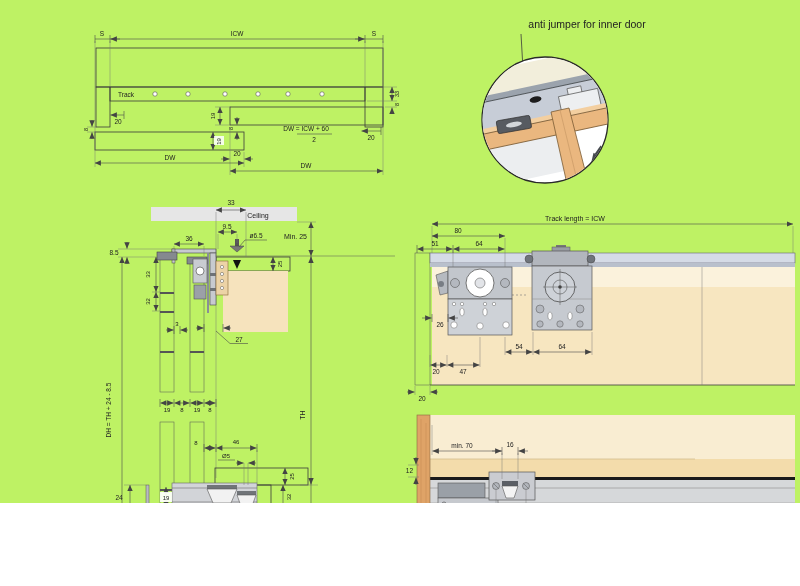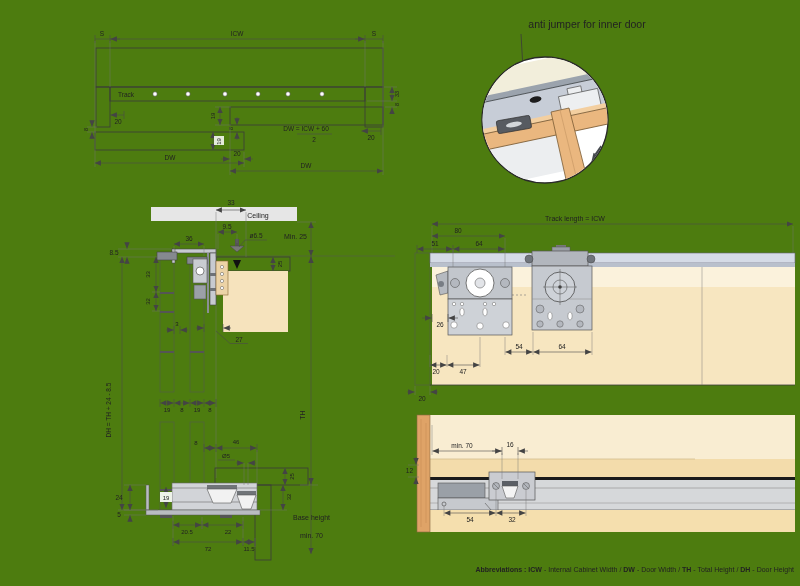--- a/index.html
+++ b/index.html
@@ -1,20 +1,20 @@
 <!DOCTYPE html>
 <html><head>
 <meta charset="utf-8">
 <style>
   :root{
     --panel:#f2d7a5; --panel2:#f6e3bd; --door:#eab77f; --side:#dfa367;
     --track:#d5dbe6; --ceil:#e6e6e6; --metal:#c7cad0; --metaldk:#85898f; --ln:#4a4a4a;
   }
   html,body{margin:0;padding:0;background:#fff;}
-  #stage{position:relative;width:800px;height:586px;background:#4d7c0f;overflow:hidden;
+  #stage{position:relative;width:800px;height:503px;background:#bef264;overflow:hidden;
          font-family:"Liberation Sans",sans-serif;}
   svg{position:absolute;overflow:visible;}
   .t{font-family:"Liberation Sans",sans-serif;fill:#222;}
   .f5{font-size:5.5px}.f6{font-size:6px}.f65{font-size:6.5px}.f7{font-size:7px}.f10{font-size:10.5px}
   .g{stroke:#3a3a3a;stroke-width:0.8;fill:none}
   .gt{stroke:#555;stroke-width:0.5;fill:none}
   .dim{stroke:#4a4a4a;stroke-width:0.6;fill:none}
   .tk{stroke:#4a4a4a;stroke-width:0.6}
   .ex{stroke:#777;stroke-width:0.45;fill:none}
   .abbr{position:absolute;top:566px;right:6px;font-size:7px;color:#222;

